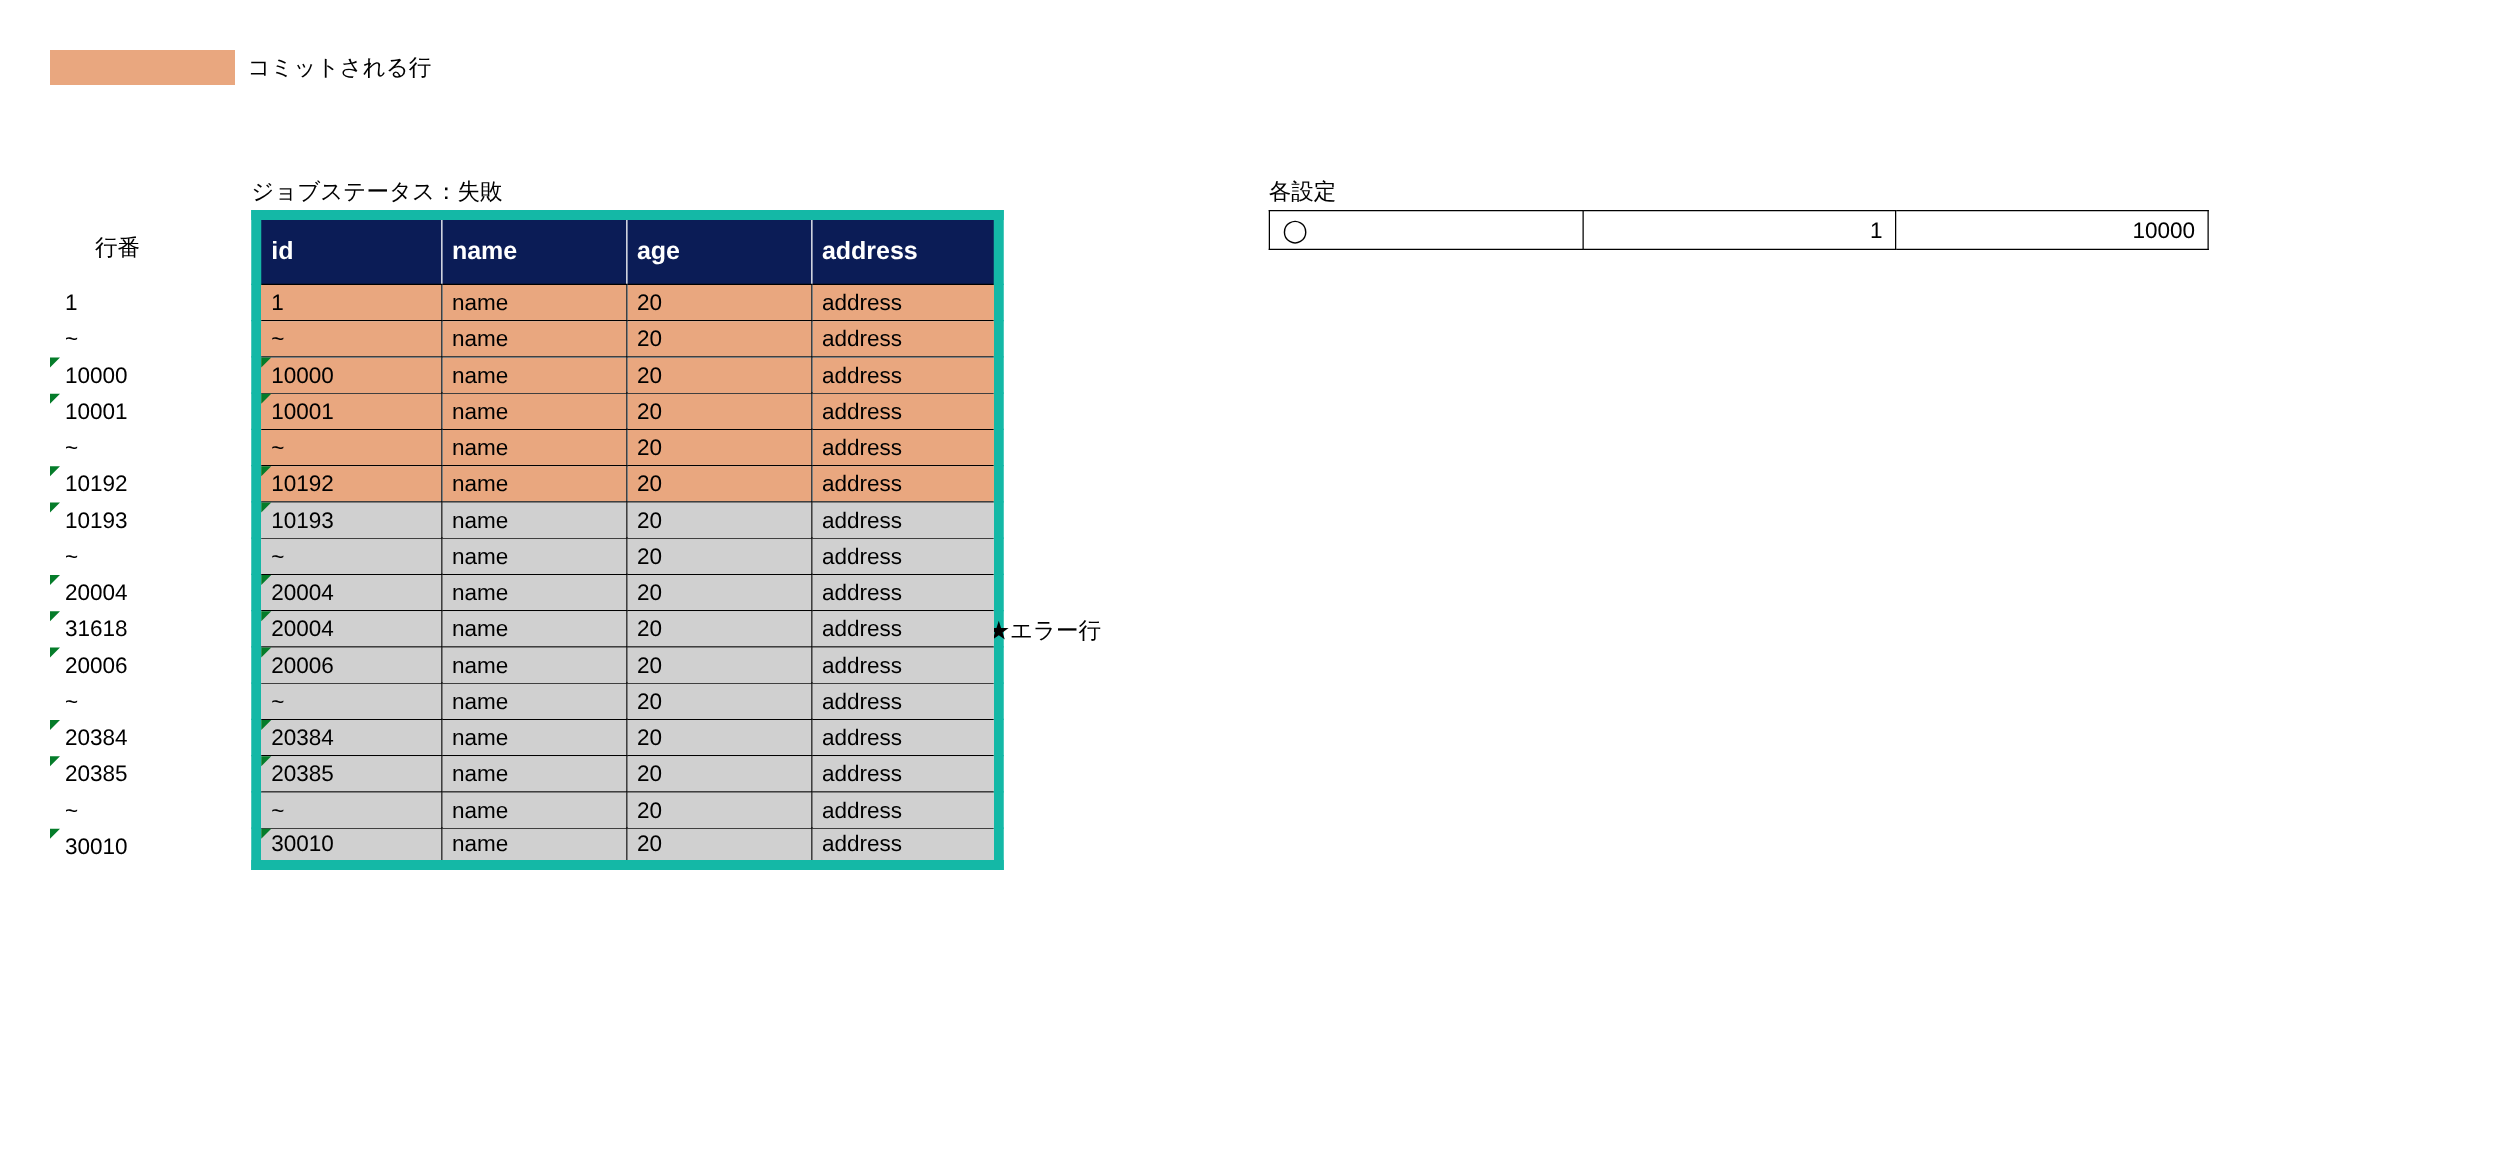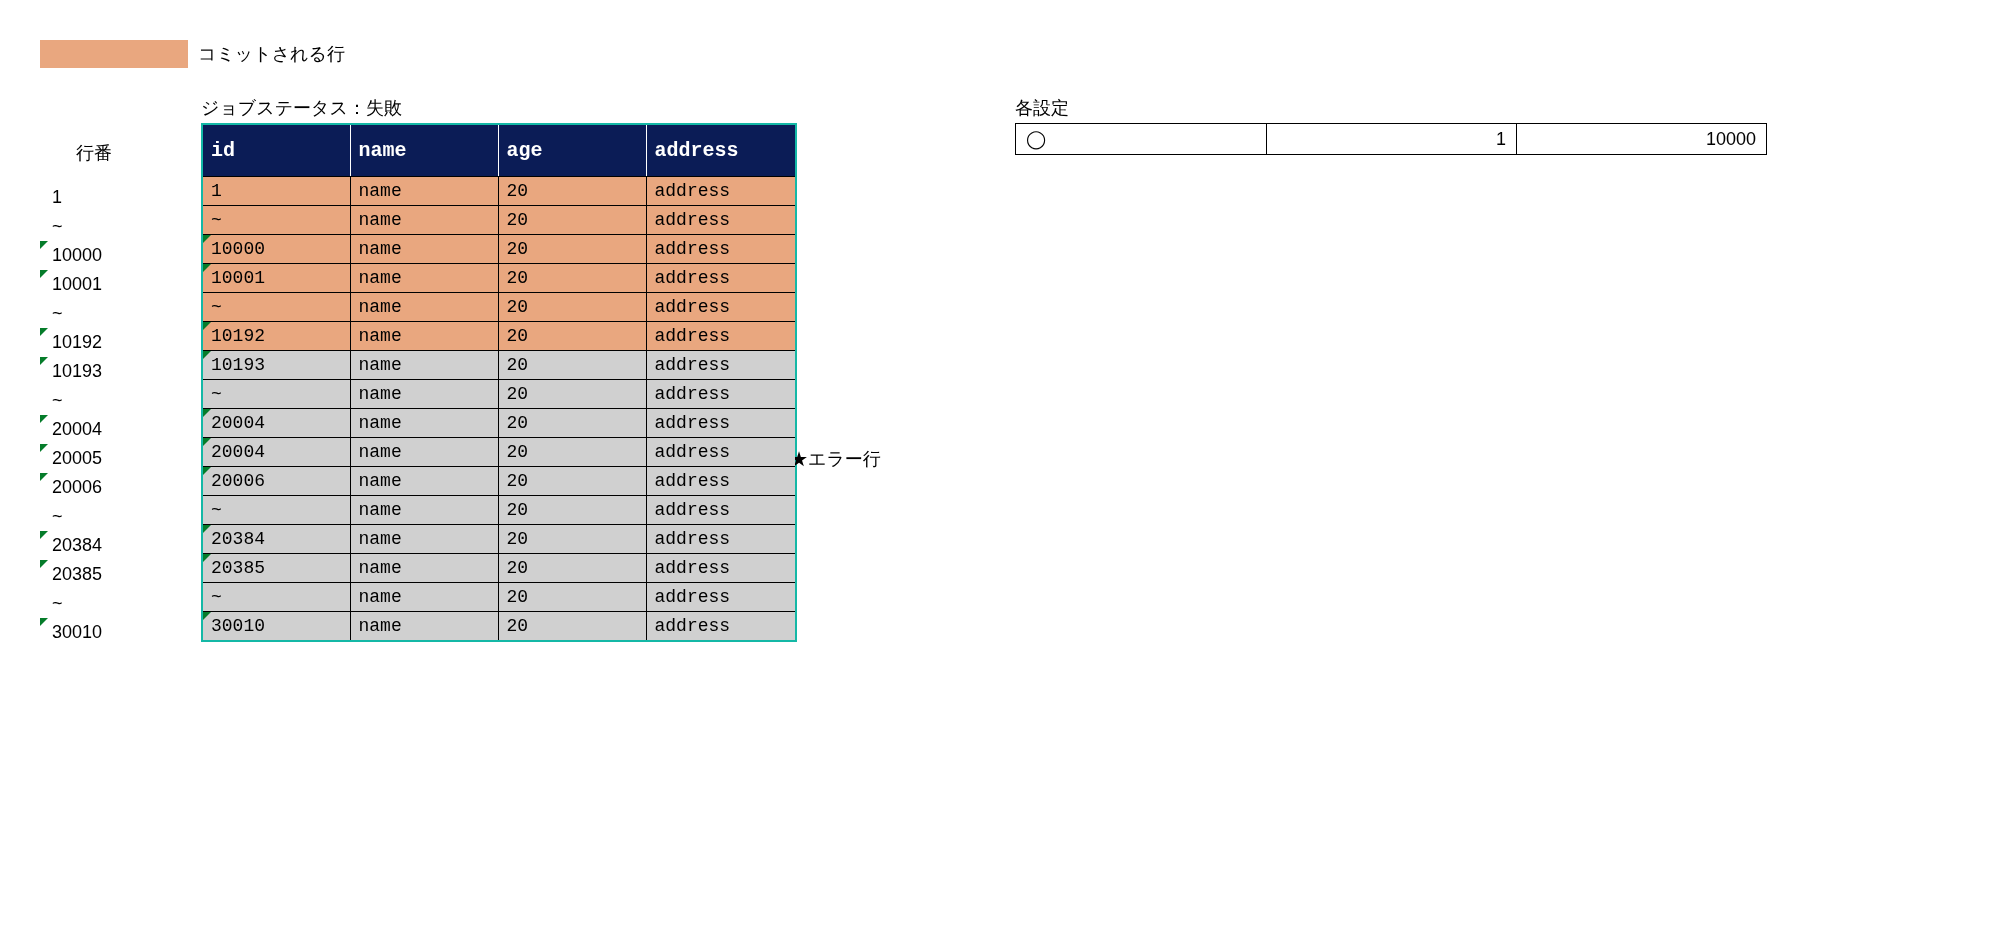--- a/index.html
+++ b/index.html
@@ -11,21 +11,21 @@
     color: #000;
     background: #fff;
     width: 2000px;
   }
 
   .wrap { position: relative; }
 
   .legend {
     display: flex;
     flex-direction: row;
-    margin-bottom: 25px;
+    margin-bottom: 70px;
   }
   .legend-row {
     display: flex;
     align-items: center;
     height: 28px;
   }
   .swatch {
     width: 148px;
     height: 28px;
     border: none;
@@ -101,21 +101,21 @@
     content: "";
     position: absolute;
     left: 0;
     top: 0;
     width: 0; height: 0;
     border-top: 8px solid #057c2a;
     border-right: 8px solid transparent;
   }
   tr.orange td { background: #e9a77f; }
   tr.gray   td { background: #d0d0d0; }
-  table.data { border: 2px solid #14b8a6; font-family: Liberation Mono, monospace; }
+  table.data { border: 8px solid #14b8a6; }
 
   .annot-col {
     width: 120px;
     padding-top: 0;
     margin-left: 8px;
     text-align: center;
   }
   .annot-spacer { height: 60px; }
   .annot-cell { height: 29px; display:flex; align-items:center; }
 
@@ -169,21 +169,21 @@
       <div id="rowno-body">
           <div class="rowno-cell">1</div>
           <div class="rowno-cell">~</div>
           <div class="rowno-cell tick">10000</div>
           <div class="rowno-cell tick">10001</div>
           <div class="rowno-cell">~</div>
           <div class="rowno-cell tick">10192</div>
           <div class="rowno-cell tick">10193</div>
           <div class="rowno-cell">~</div>
           <div class="rowno-cell tick">20004</div>
-          <div class="rowno-cell tick">20005</div>
+          <div class="rowno-cell tick">31618</div>
           <div class="rowno-cell tick">20006</div>
           <div class="rowno-cell">~</div>
           <div class="rowno-cell tick">20384</div>
           <div class="rowno-cell tick">20385</div>
           <div class="rowno-cell">~</div>
           <div class="rowno-cell tick">30010</div>
         </div>
     </div>
 
     <div class="table-block">

